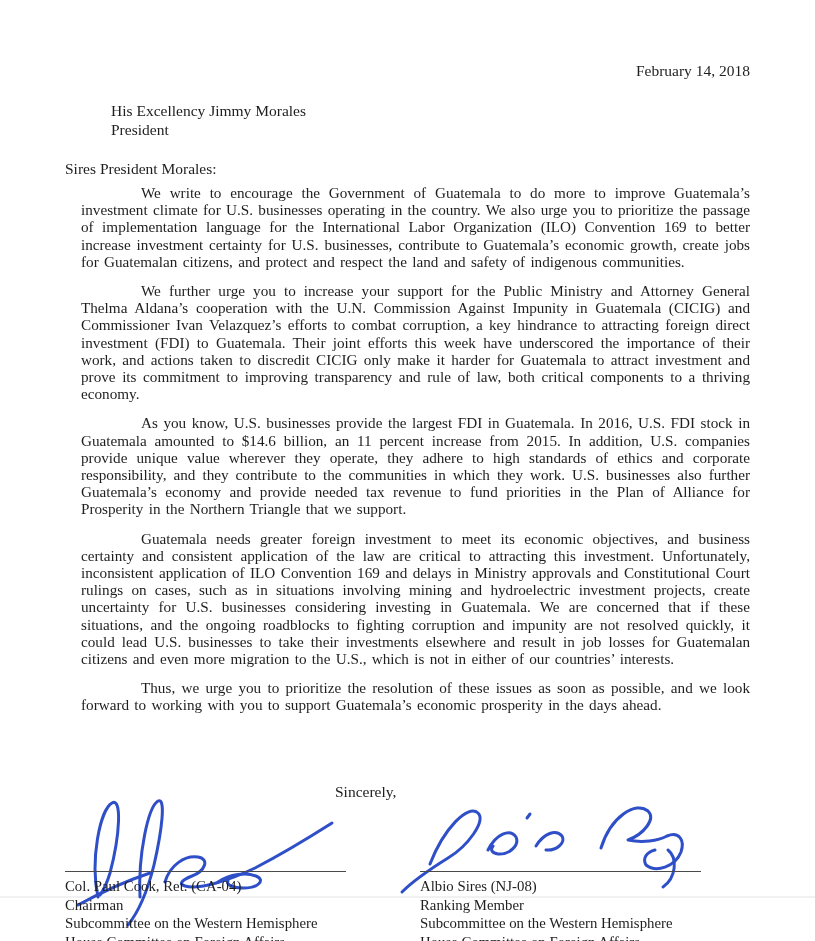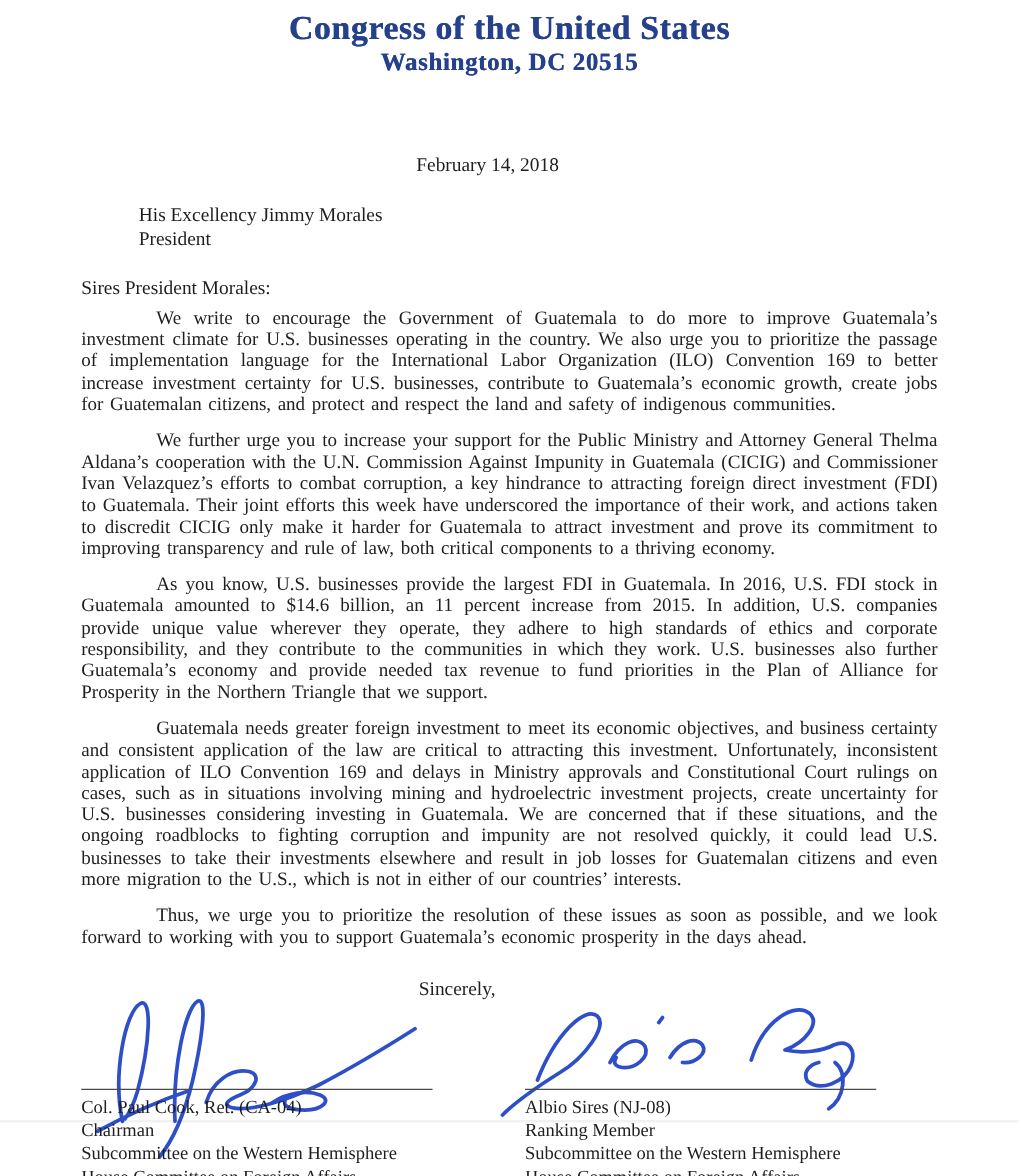--- a/index.html
+++ b/index.html
@@ -28,30 +28,31 @@
     letter-spacing: 0.5px;
     margin-top: 1px;
     text-shadow: 0.3px 0 0 #26418c;
   }
   
   .content { margin: 0 65px; }
   .date-line {
     margin-top: 62px;
     margin-left: 268px;
     font-size: 15.5px;
+    text-align: right;
   }
   .recipient { margin-top: 22px; font-size: 15.5px; line-height: 18.5px; margin-left: 46px; }
   .salutation { margin-top: 21px; font-size: 15.5px; }
   .body-text { margin-top: 6px; }
   .body-text p {
     font-size: 15.2px;
     line-height: 17.2px;
     text-align: justify;
     text-indent: 60px;
-    margin: 0 0 12px 0;
+    margin: 0 0 12px 16px;
     word-spacing: 1.5px;
   }
   
   .closing {
     position: absolute;
     left: 335px;
     top: 783px;
     font-size: 15.5px;
   }
   .sig-rule {
@@ -86,24 +87,20 @@
     left: 0; top: 896px;
     width: 815px; height: 2px;
     background: rgba(0,0,0,0.055);
   }
 </style>
 </head>
 <body>
 
 <div class="page">
 
-  <header class="letterhead">
-    <div class="lh1">Congress of the United States</div>
-    <div class="lh2">Washington, DC 20515</div>
-  </header>
 
   <div class="content">
     <div class="date-line">February 14, 2018</div>
 
     <div class="recipient">
       <div>His Excellency Jimmy Morales</div>
       <div>President</div>
     </div>
 
     <div class="salutation">Sires President Morales:</div>

